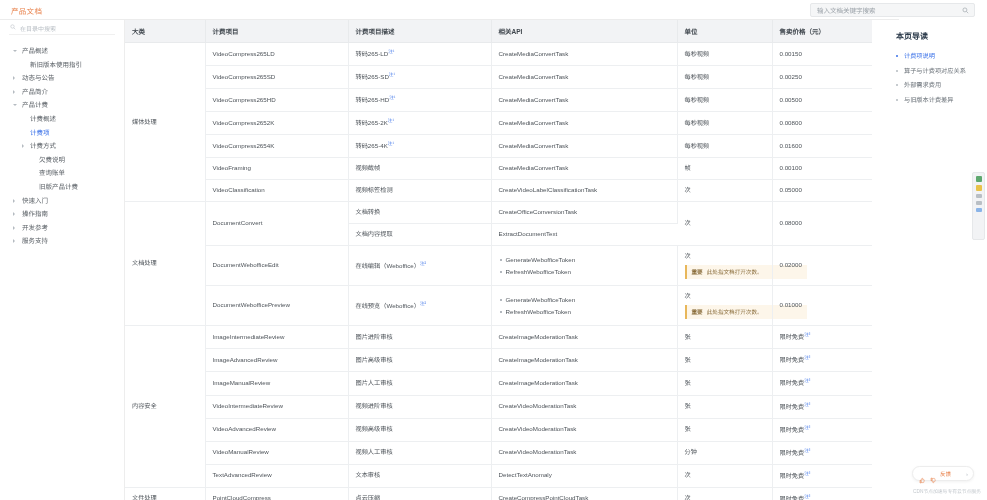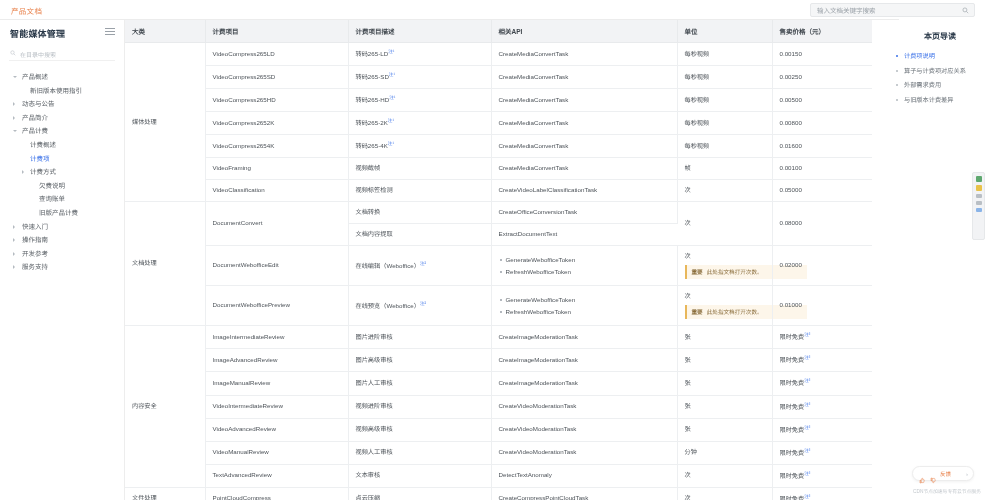--- a/index.html
+++ b/index.html
@@ -146,21 +146,21 @@
   }
   .notice .n-label { font-size: 5.6px; font-weight: bold; color: #8a6d3b; }
   .notice .n-text { font-size: 5.6px; color: #8a6d3b; }
 
   
   .toc {
     position: absolute; left: 886px; top: 20px;
     width: 101px; height: 480px; background: #fff;
     padding: 10px 8px 0 10px;
   }
-  .toc h4 { font-size: 8px; color: #2b3a4a; font-weight: bold; margin-bottom: 8px; margin-left: 28px; }
+  .toc h4 { font-size: 8px; color: #2b3a4a; font-weight: bold; margin-bottom: 8px; }
   .toc ul { list-style: none; }
   .toc li {
     position: relative; padding-left: 8px; font-size: 6.2px;
     color: #6a7178; line-height: 2.35; white-space: nowrap; cursor: pointer;
   }
   .toc li:before {
     content: ""; position: absolute; left: 0; top: 6px;
     width: 2px; height: 2px; background: #b5bbc1; border-radius: 50%;
   }
   .toc li.active { color: #3a71e8; }
@@ -207,28 +207,20 @@
     <span class="search-ico">
       <svg viewBox="0 0 12 12" width="7" height="7">
         <circle cx="5" cy="5" r="3.4" fill="none" stroke="#9aa1a8" stroke-width="1.1"></circle>
         <line x1="7.6" y1="7.6" x2="10.6" y2="10.6" stroke="#9aa1a8" stroke-width="1.1"></line>
       </svg>
     </span>
   </div>
 </div>
 
 <div class="sidebar">
-  <div class="sb-title-row">
-    <div class="sb-title">智能媒体管理</div>
-    <div class="sb-ham">
-        <i></i>
-        <i></i>
-        <i></i>
-      </div>
-  </div>
   <div class="sb-search">
     <span class="sico">
       <svg viewBox="0 0 12 12" width="6" height="6">
         <circle cx="5" cy="5" r="3.4" fill="none" stroke="#c3c8cd" stroke-width="1.3"></circle>
         <line x1="7.6" y1="7.6" x2="10.6" y2="10.6" stroke="#c3c8cd" stroke-width="1.3"></line>
       </svg>
     </span>
     <span>在目录中搜索</span>
   </div>
   <div class="sb-tree" id="sb-tree">

